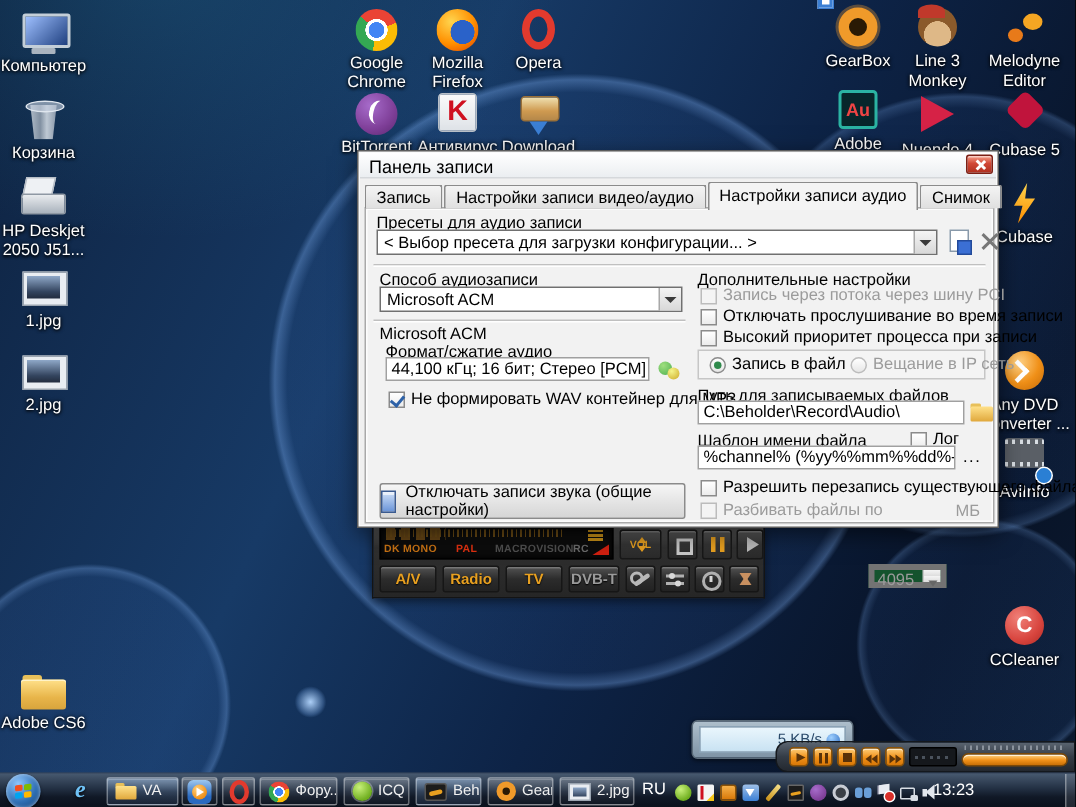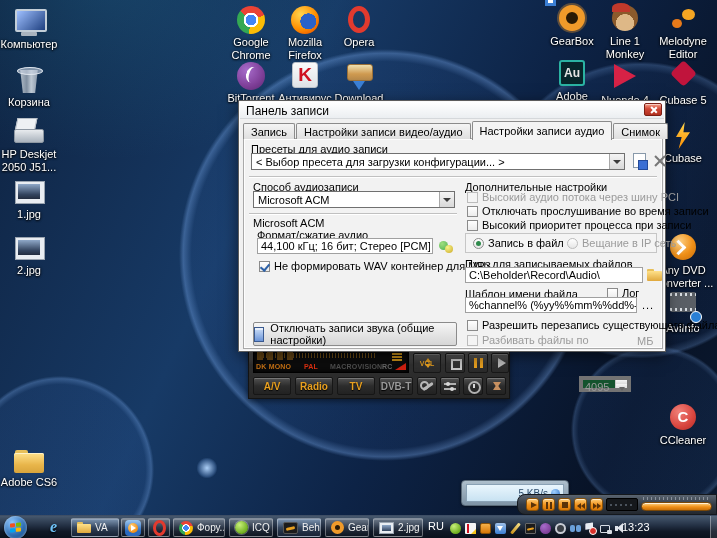--- a/index.html
+++ b/index.html
@@ -43,21 +43,21 @@
   .ic-dm{width:26px;height:28px;}
   .ic-dm::before{content:"";position:absolute;left:1px;top:2px;width:24px;height:15px;border-radius:3px;background:linear-gradient(#efe0b0,#cf9a50 60%,#b5884a);border:1px solid #9a7038;}
   .ic-dm::after{content:"";position:absolute;left:7px;bottom:0;width:0;height:0;border-left:6px solid transparent;border-right:6px solid transparent;border-top:9px solid #3b7fd4;}
   .ic-gear{width:26px;height:26px;border:7px solid #f09a2a;border-radius:50%;background:#2a1a05;box-shadow:0 0 0 2px rgba(240,154,42,.35);}
   .ic-gear::after{content:"";position:absolute;left:-10px;top:-10px;width:9px;height:9px;background:#fff;border:1px solid #3b7fd4;box-shadow:inset 0 0 0 2px #3b7fd4;}
   .ic-monkey{width:26px;height:26px;border-radius:50%;background:radial-gradient(circle at 50% 70%, #deb887 0 40%, #8b5a2b 41%);}
   .ic-monkey::before{content:"";position:absolute;left:4px;top:-2px;width:18px;height:9px;border-radius:50% 50% 0 0;background:#c0392b;}
   .ic-melo{width:28px;height:28px;}
   .ic-melo::before{content:"";position:absolute;left:3px;top:14px;width:10px;height:9px;border-radius:50%;background:#e87a1a;}
   .ic-melo::after{content:"";position:absolute;left:13px;top:4px;width:13px;height:11px;border-radius:50%;background:#f5a623;}
-  .ic-au{width:26px;height:26px;border-radius:3px;background:#07262b;border:2px solid #2bb3a3;color:#e5e5e5;font:bold 12px "Liberation Sans",sans-serif;line-height:22px;}
+  .ic-au{width:26px;height:26px;border-radius:3px;background:#07262b;border:2px solid #2bb3a3;color:#ef4444;font:bold 12px "Liberation Sans",sans-serif;line-height:22px;}
   .ic-nuendo{width:0;height:0;margin-top:2px;border-left:22px solid #d62246;border-top:12px solid transparent;border-bottom:12px solid transparent;}
   .ic-cubase{width:19px;height:19px;margin-top:4px;background:#c0143c;border-radius:4px;transform:rotate(45deg);}
   .ic-winamp{width:22px;height:27px;background:linear-gradient(#ffd54f,#ff8f00);clip-path:polygon(58% 0,18% 56%,44% 56%,30% 100%,82% 38%,52% 38%);}
   .ic-anydvd{width:26px;height:26px;border-radius:50%;background:radial-gradient(circle at 35% 30%, #ffd48a, #f09018 55%, #c46a08);}
   .ic-anydvd::after{content:"";position:absolute;left:7px;top:8px;width:8px;height:8px;border-top:3px solid #fff;border-right:3px solid #fff;transform:rotate(45deg);}
   .ic-avi{width:26px;height:20px;margin-top:3px;background:#5a5f66;border-radius:2px;
     background-image:repeating-linear-gradient(90deg,#d8dde2 0 2px,transparent 2px 5px),repeating-linear-gradient(90deg,#d8dde2 0 2px,transparent 2px 5px);background-size:100% 3px;background-position:0 1px,0 16px;background-repeat:no-repeat;}
   .ic-avi::after{content:"";position:absolute;right:-2px;bottom:-3px;width:10px;height:10px;border-radius:50%;background:#2a7fd4;border:1px solid #fff;}
   .ic-wmp{width:26px;height:26px;border-radius:6px;background:linear-gradient(#9ec8f0,#2a6ac0 70%,#1c4e96);box-shadow:inset 0 1px 0 rgba(255,255,255,.7);}
   .ic-wmp::before{content:"";position:absolute;left:6px;top:6px;width:14px;height:14px;border-radius:50%;background:radial-gradient(circle at 35% 30%,#ffcf7a,#f09018 70%);}
@@ -273,21 +273,21 @@
   <div class="dicon" style="left:540px;top:5px;width:64px">
     <div class="ic">
         <div class="ic-gear" style="margin:0 auto"></div>
       </div>
     <div class="dlabel">GearBox</div>
   </div>
   <div class="dicon" style="left:593px;top:5px;width:64px">
     <div class="ic">
         <div class="ic-monkey" style="margin:0 auto"></div>
       </div>
-    <div class="dlabel">Line 1 Monkey</div>
+    <div class="dlabel">Line 3 Monkey</div>
   </div>
   <div class="dicon" style="left:651px;top:5px;width:64px">
     <div class="ic ic-melo"></div>
     <div class="dlabel">Melodyne Editor</div>
   </div>
   <div class="dicon" style="left:540px;top:60px;width:64px">
     <div class="ic">
         <div class="ic-au" style="margin:0 auto"><span>Au</span></div>
       </div>
     <div class="dlabel">Adobe</div>
@@ -392,21 +392,21 @@
       <span>Не формировать WAV контейнер для MP3</span>
     </div>
     <div class="btn7" style="left:14px;top:221px;width:204px;height:24px">
       <span class="mi-doc" style="position:relative"></span>
       <span>Отключать записи звука (общие настройки)</span>
     </div>
 
     <span class="lbl" style="left:226px;top:80px">Дополнительные настройки</span>
     <div class="cbx disabled" style="left:228px;top:90px">
       <span class="box"></span>
-      <span class="dis">Высокий аудио потока через шину PCI</span>
+      <span class="dis">Запись через потока через шину PCI</span>
     </div>
     <div class="cbx" style="left:228px;top:104px">
       <span class="box"></span>
       <span>Отключать прослушивание во время записи</span>
     </div>
     <div class="cbx" style="left:228px;top:118px">
       <span class="box"></span>
       <span>Высокий приоритет процесса при записи</span>
     </div>
     <div class="panel" style="left:226px;top:132px;width:192px;height:20px"></div>

